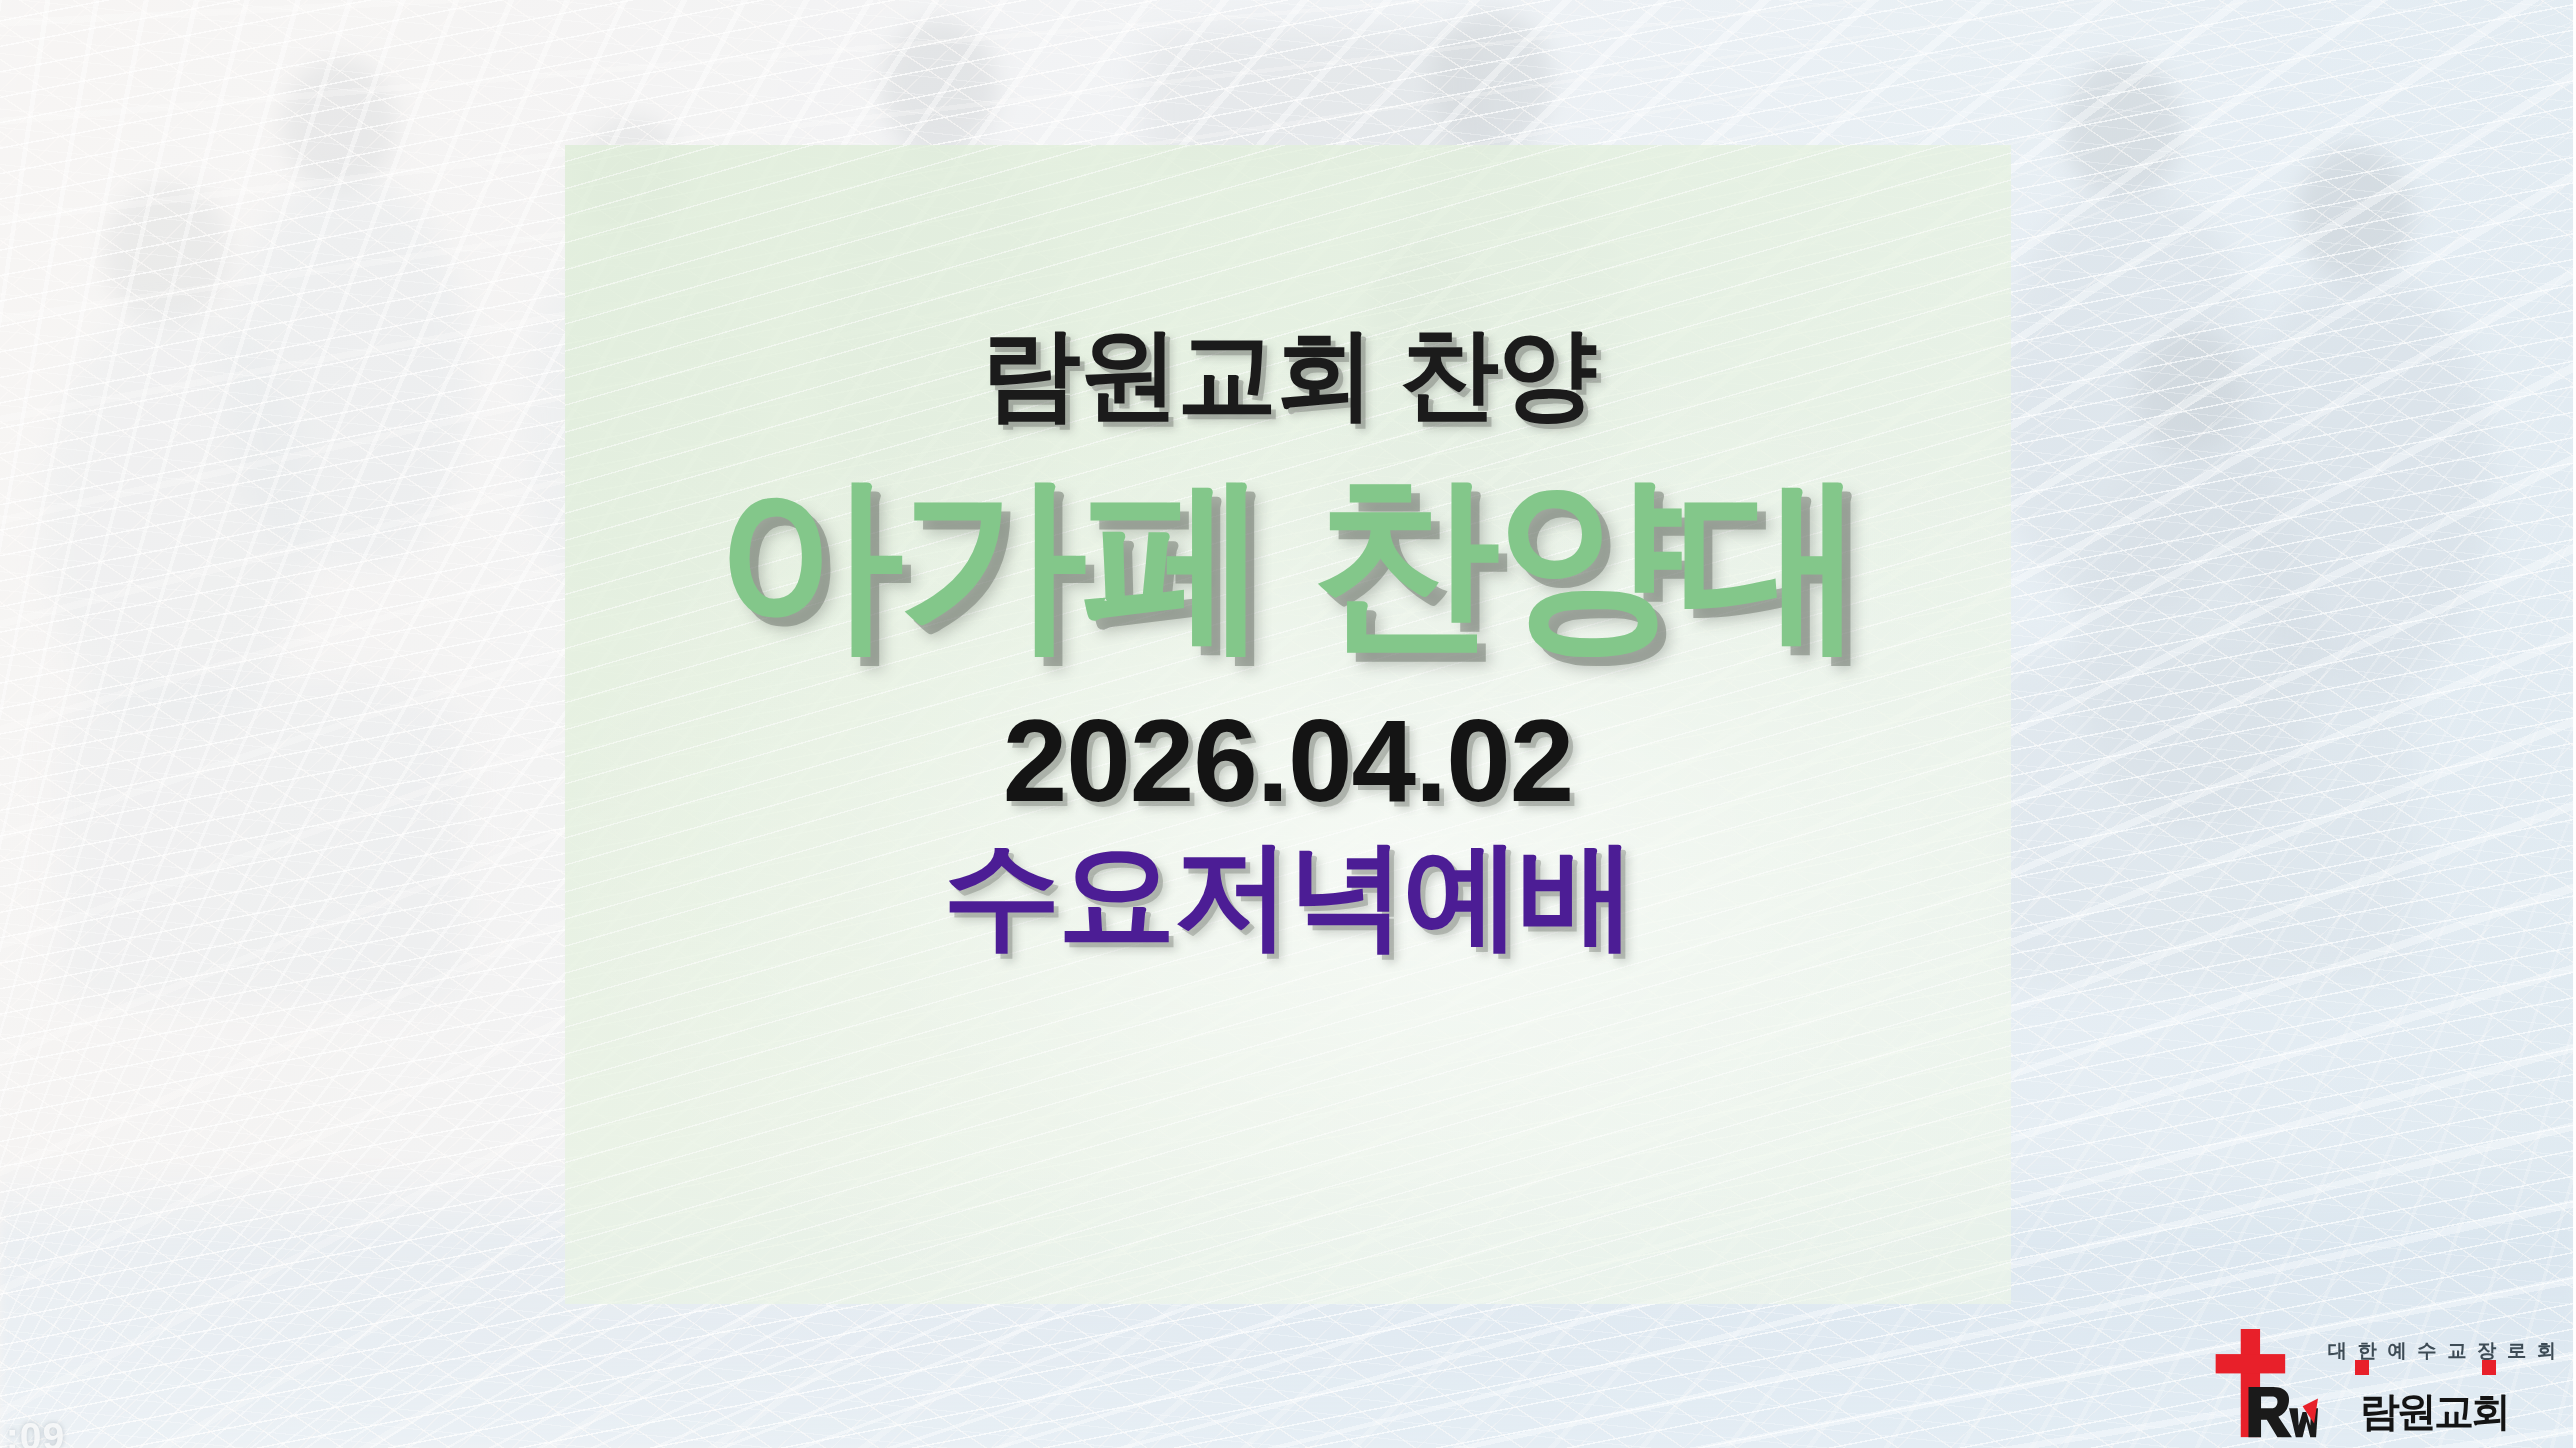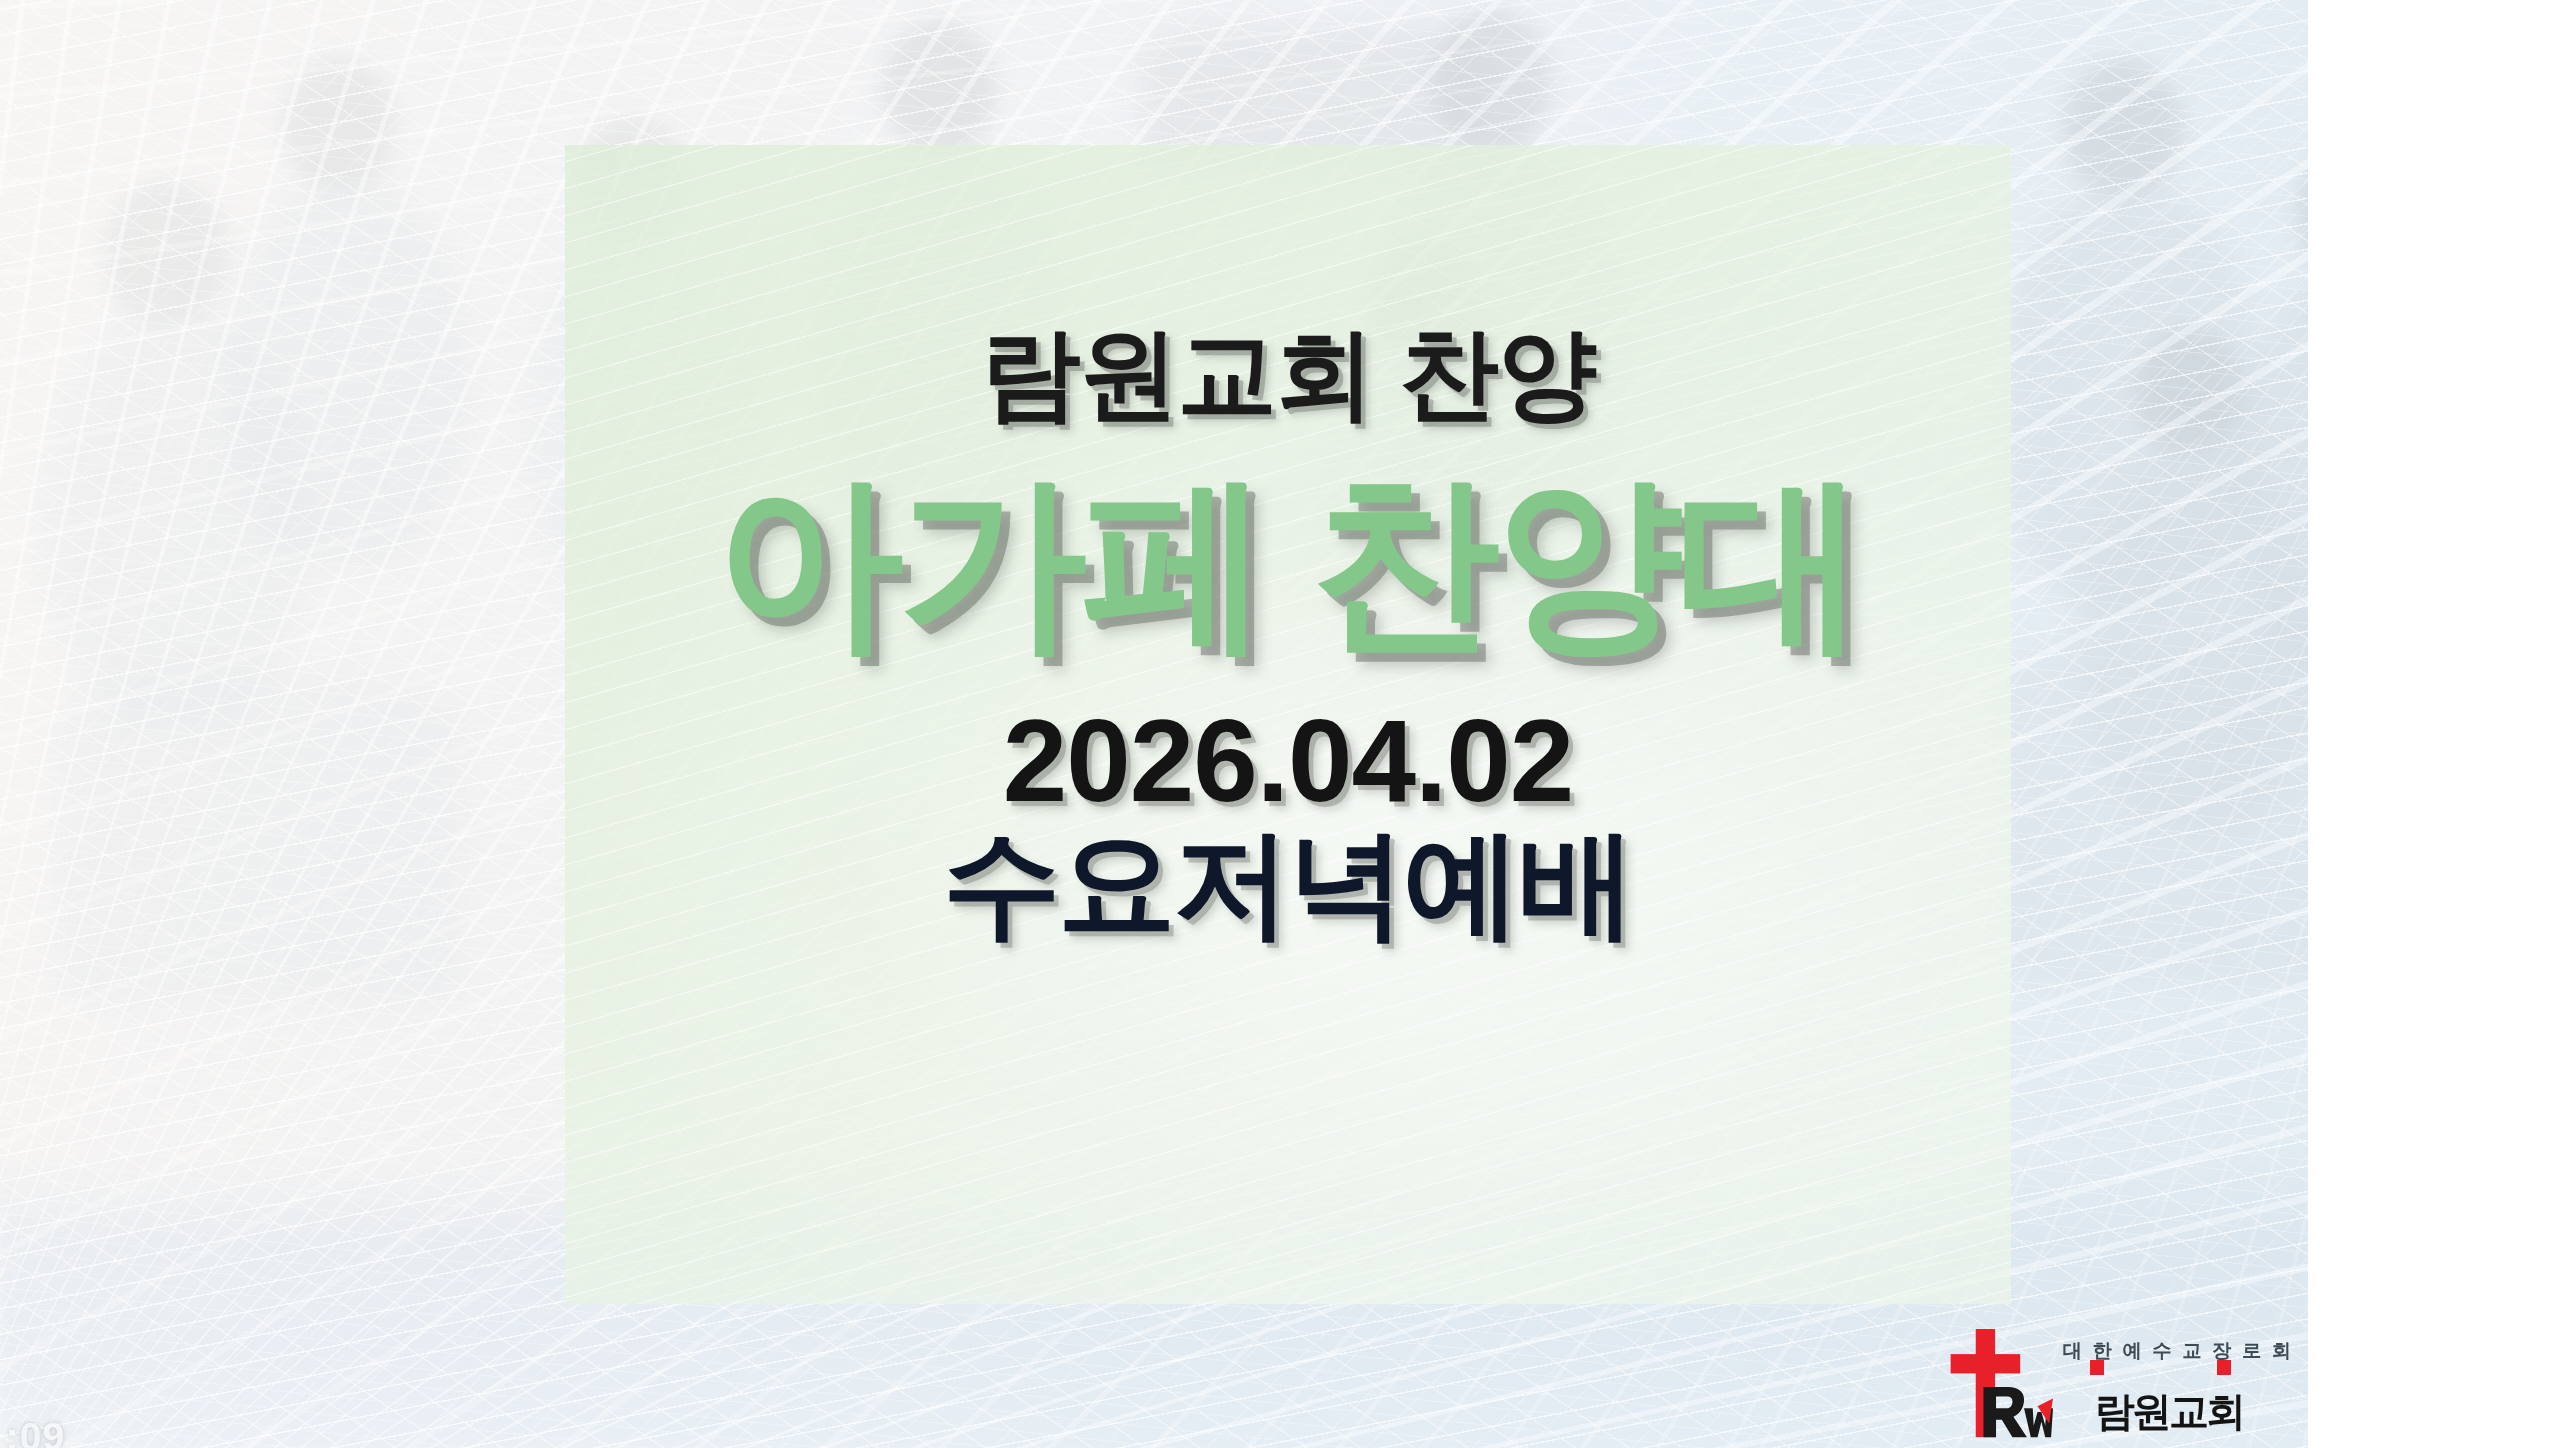--- a/index.html
+++ b/index.html
@@ -4,21 +4,21 @@
 <title>람원교회 찬양 - 아가페 찬양대</title>
 <style>
   html, body {
     margin: 0;
     padding: 0;
     background: #ffffff;
   }
 
   #stage {
     position: relative;
-    width: 2308px;
+    width: 2573px;
     height: 1449px;
     overflow: hidden;
     font-family: "Liberation Sans", "DejaVu Sans", sans-serif;
     background: #e9ecef;
   }
 
   
   .bg-photo {
     position: absolute;
     inset: 0;
@@ -223,25 +223,25 @@
     line-height: 1.02;
     color: #141414;
     letter-spacing: -1px;
     text-shadow:
       4.8px 4.8px 0 rgba(120,125,118,0.40),
       7.7px 7.7px 9.7px rgba(90,95,90,0.26);
     white-space: nowrap;
   }
 
   .line-service {
-    margin-top: 2px;
+    margin-top: 13px;
     font-size: 118px;
     font-weight: 900;
     line-height: 1.05;
-    color: #0f172a;
+    color: #4c1d95;
     letter-spacing: -2.9px;
     text-shadow:
       4.8px 4.8px 0 rgba(120,125,118,0.40),
       7.7px 7.7px 9.7px rgba(90,95,90,0.26);
     white-space: nowrap;
   }
 
   
   .timestamp {
     position: absolute;

